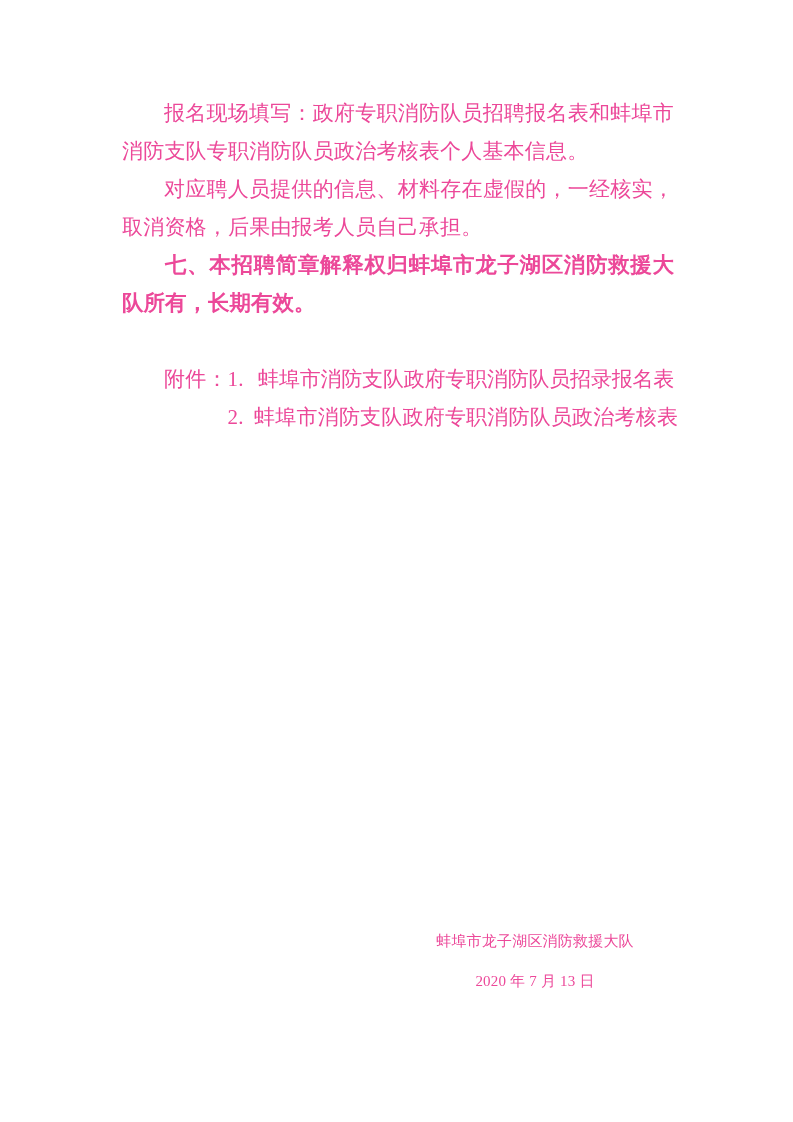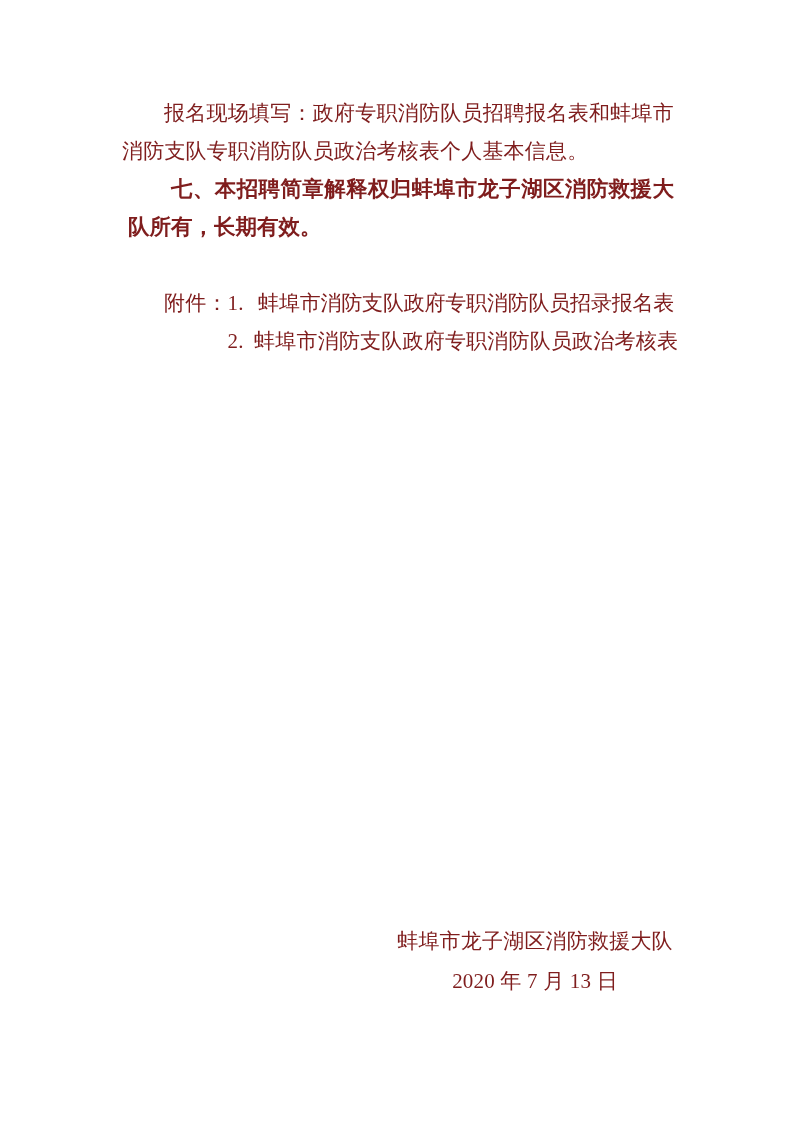--- a/index.html
+++ b/index.html
@@ -5,74 +5,74 @@
   * { margin: 0; padding: 0; box-sizing: border-box; }
   html, body { background: #ffffff; }
   .page {
     position: relative;
     width: 793px;
     height: 1122px;
     margin: 0 auto;
     background: #ffffff;
     overflow: hidden;
     font-family: "Liberation Serif", "DejaVu Serif", serif;
-    color: #7f1d1d;
+    color: #ec4899;
   }
   .content {
     position: absolute;
     left: 122px;
     top: 94px;
     width: 552px;
     font-size: 21px;
     line-height: 38px;
     letter-spacing: 0.2px;
     text-align: justify;
     text-justify: inter-character;
   }
   .para { text-indent: 2em; }
   .para.bold {
     font-family: "Liberation Sans", "DejaVu Sans", sans-serif;
     font-weight: 700;
     font-size: 21.5px;
     letter-spacing: 0;
-    margin-left: 6px;
   }
   .attachments {
     margin-top: 38px;
     padding-left: 42px;
     display: flex;
     text-align: left;
   }
   .att-label { flex: none; }
   .att-items { flex: 1; }
   .att-item { display: flex; align-items: flex-start; }
   .att-num { flex: none; width: 26px; }
   .att-text { width: 425px; text-align: center; }
   .att-item-1 .att-text { white-space: nowrap; letter-spacing: -0.2px; }
   .signature {
     position: absolute;
     left: 396px;
     top: 921px;
     width: 278px;
     text-align: center;
-    font-size: 21px;
+    font-size: 15px;
     line-height: 40px;
     letter-spacing: 0.2px;
   }
   .sig-line { white-space: nowrap; }
 </style>
 </head>
 <body>
 
 <div class="page">
   <div class="content">
 
     <p class="para">报名现场填写：政府专职消防队员招聘报名表和蚌埠市消防支队专职消防队员政治考核表个人基本信息。</p>
 
 
+    <p class="para">对应聘人员提供的信息、材料存在虚假的，一经核实，取消资格，后果由报考人员自己承担。</p>
 
     <p class="para bold">七、本招聘简章解释权归蚌埠市龙子湖区消防救援大队所有，长期有效。</p>
 
     <div class="attachments">
       <span class="att-label">附件：</span>
       <div class="att-items">
         <div class="att-item att-item-1">
           <span class="att-num">1.</span>
           <span class="att-text">蚌埠市消防支队政府专职消防队员招录报名表</span>
         </div>

